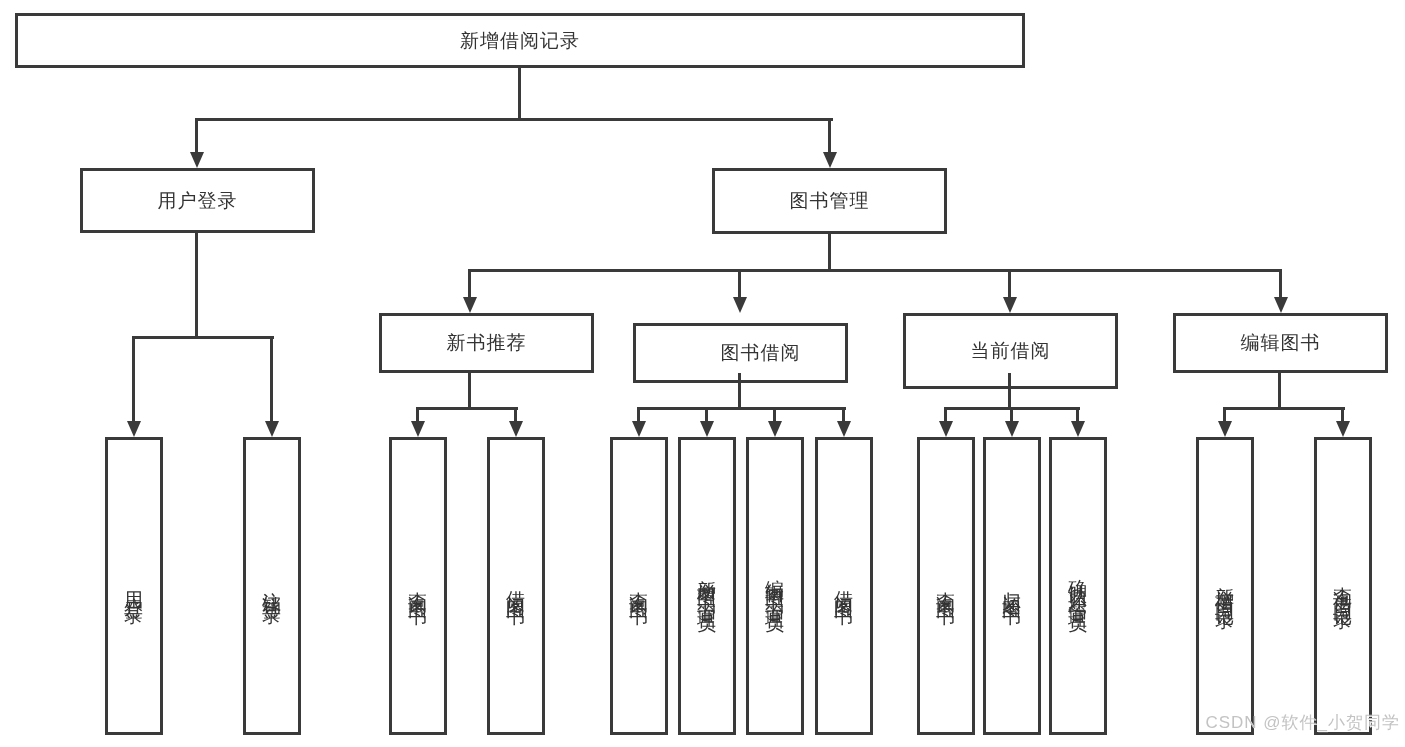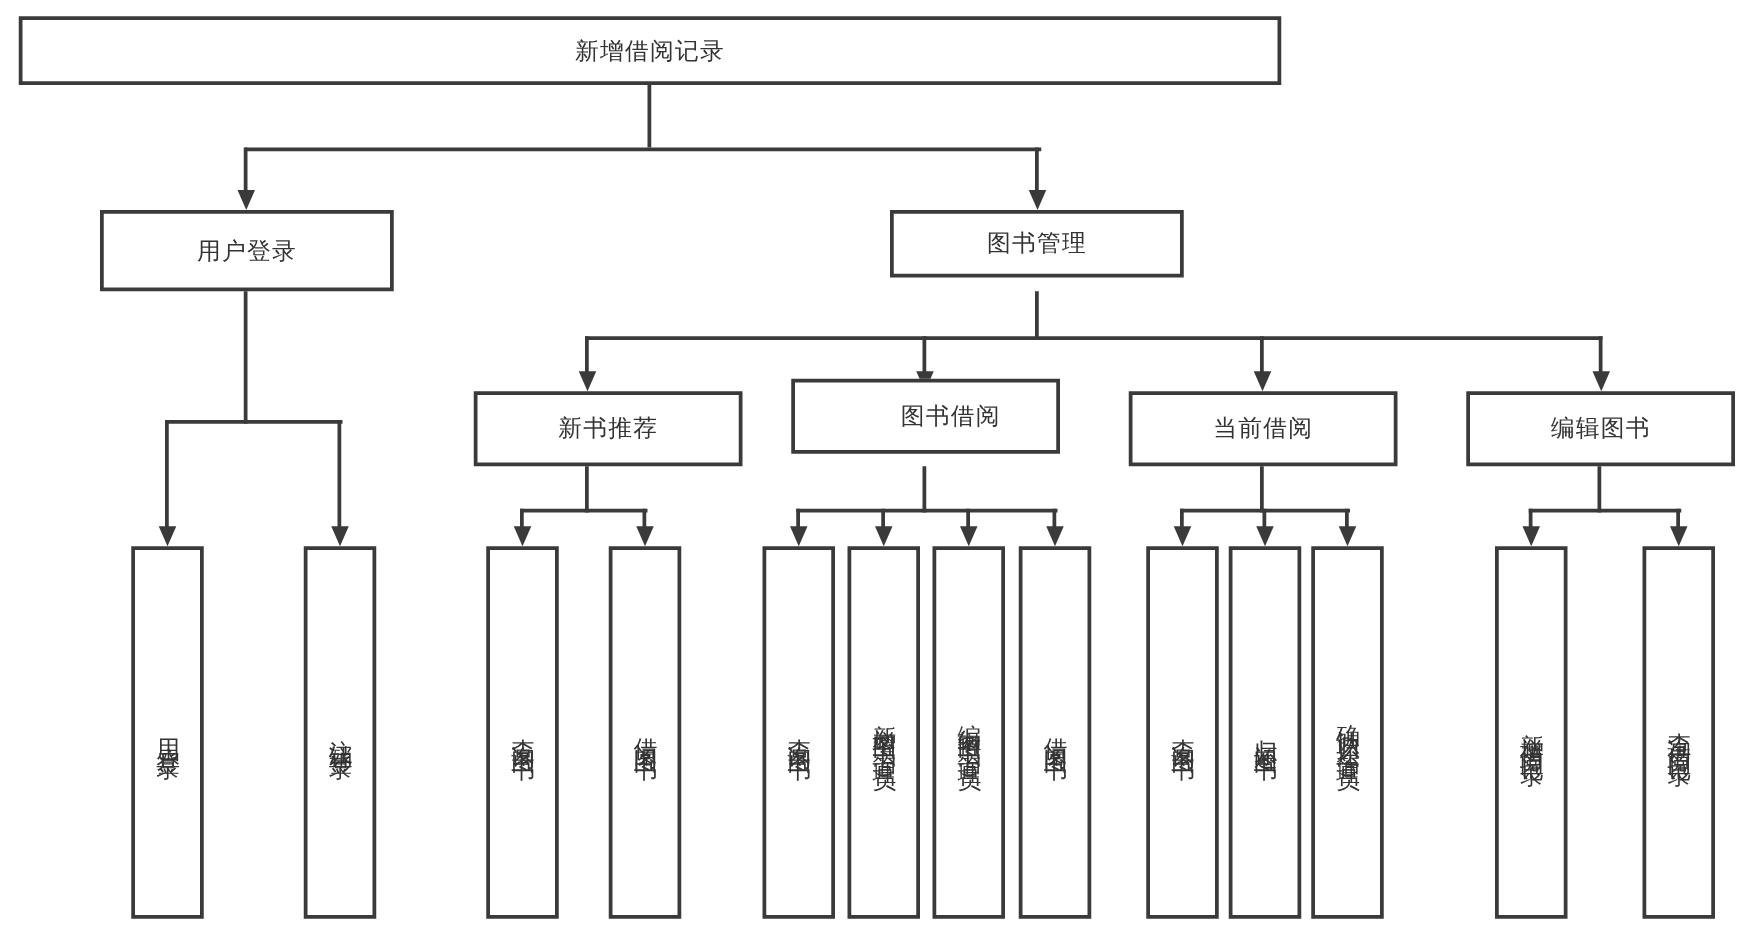--- a/index.html
+++ b/index.html
@@ -71,43 +71,43 @@
   <div class="box" style="left:15px; top:13px; width:1010px; height:55px;">新增借阅记录</div>
 
   <div class="vline" style="left:518px; top:68px; height:50px;"></div>
   <div class="hline" style="left:196px; top:118px; width:637px;"></div>
   <div class="vline" style="left:195px; top:118px; height:36px;"></div>
   <div class="arrow" style="left:190px; top:152px;"></div>
   <div class="vline" style="left:828px; top:118px; height:36px;"></div>
   <div class="arrow" style="left:823px; top:152px;"></div>
 
   <div class="box" style="left:80px; top:168px; width:235px; height:65px;">用户登录</div>
-  <div class="box" style="left:712px; top:168px; width:235px; height:54px;">图书管理</div>
+  <div class="box" style="left:712px; top:168px; width:235px; height:66px;">图书管理</div>
 
   <div class="vline" style="left:195px; top:233px; height:106px;"></div>
   <div class="hline" style="left:132px; top:336px; width:142px;"></div>
   <div class="vline" style="left:132px; top:336px; height:87px;"></div>
   <div class="arrow" style="left:127px; top:421px;"></div>
   <div class="vline" style="left:270px; top:336px; height:87px;"></div>
   <div class="arrow" style="left:265px; top:421px;"></div>
 
   <div class="vline" style="left:828px; top:233px; height:39px;"></div>
   <div class="hline" style="left:468px; top:269px; width:814px;"></div>
   <div class="vline" style="left:468px; top:269px; height:30px;"></div>
   <div class="arrow" style="left:463px; top:297px;"></div>
   <div class="vline" style="left:738px; top:269px; height:30px;"></div>
   <div class="arrow" style="left:733px; top:297px;"></div>
   <div class="vline" style="left:1008px; top:269px; height:30px;"></div>
   <div class="arrow" style="left:1003px; top:297px;"></div>
   <div class="vline" style="left:1279px; top:269px; height:30px;"></div>
   <div class="arrow" style="left:1274px; top:297px;"></div>
 
   <div class="box" style="left:363px; top:313px; width:215px; height:60px;margin-left:16px;">新书推荐</div>
-  <div class="box" style="left:633px; top:303px; width:215px; height:60px;padding-left:40px;">图书借阅</div>
-  <div class="box" style="left:903px; top:313px; width:215px; height:60px;">当前借阅</div>
+  <div class="box" style="left:633px; top:323px; width:215px; height:60px;padding-left:40px;">图书借阅</div>
+  <div class="box" style="left:903px; top:313px; width:215px; height:76px;">当前借阅</div>
   <div class="box" style="left:1173px; top:313px; width:215px; height:60px;">编辑图书</div>
 
   <div class="vline" style="left:468px; top:373px; height:37px;"></div>
   <div class="hline" style="left:416px; top:407px; width:102px;"></div>
   <div class="vline" style="left:416px; top:407px; height:16px;"></div>
   <div class="arrow" style="left:411px; top:421px;"></div>
   <div class="vline" style="left:514px; top:407px; height:16px;"></div>
   <div class="arrow" style="left:509px; top:421px;"></div>
 
   <div class="vline" style="left:738px; top:373px; height:37px;"></div>
@@ -148,14 +148,15 @@
   <div class="box vbox" style="left:746px; top:437px; width:58px; height:298px;">编辑图书（管理员）</div>
   <div class="box vbox" style="left:815px; top:437px; width:58px; height:298px;">借阅图书</div>
 
   <div class="box vbox" style="left:917px; top:437px; width:58px; height:298px;">查询图书</div>
   <div class="box vbox" style="left:983px; top:437px; width:58px; height:298px;">归还图书</div>
   <div class="box vbox" style="left:1049px; top:437px; width:58px; height:298px;">确认归还（管理员）</div>
 
   <div class="box vbox" style="left:1196px; top:437px; width:58px; height:298px;">新增借阅记录</div>
   <div class="box vbox" style="left:1314px; top:437px; width:58px; height:298px;">查询借阅记录</div>
 
+  <div class="watermark">CSDN @软件_小贺同学</div>
 
 </div>
 
 </body></html>

